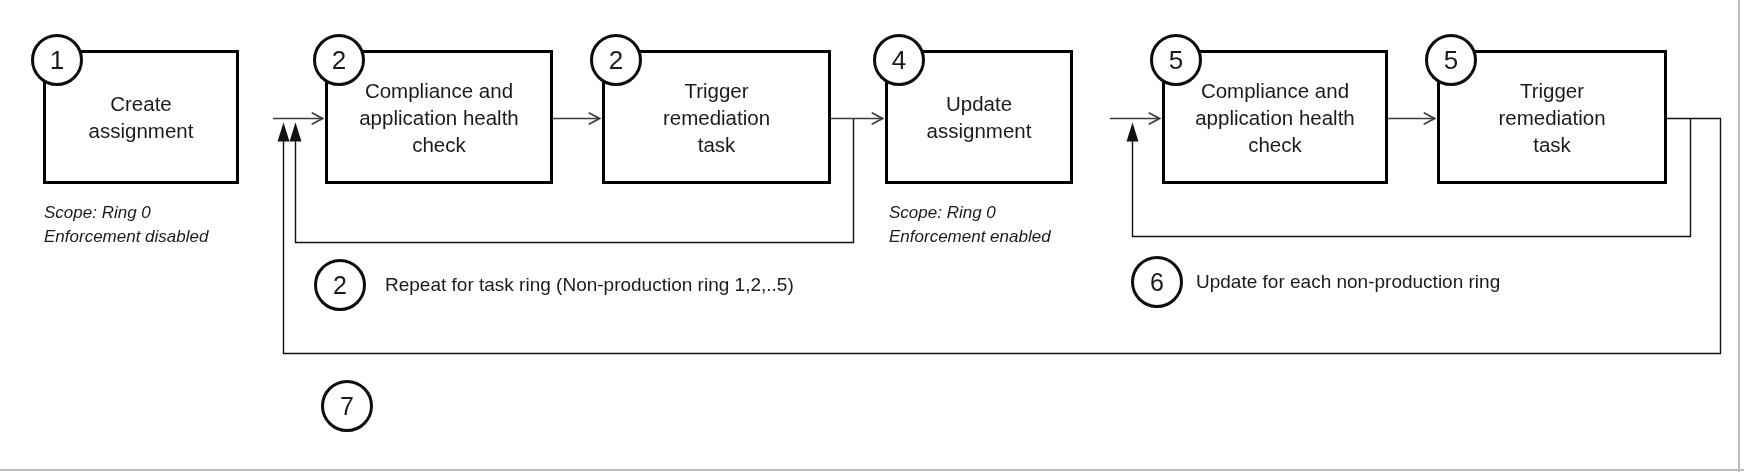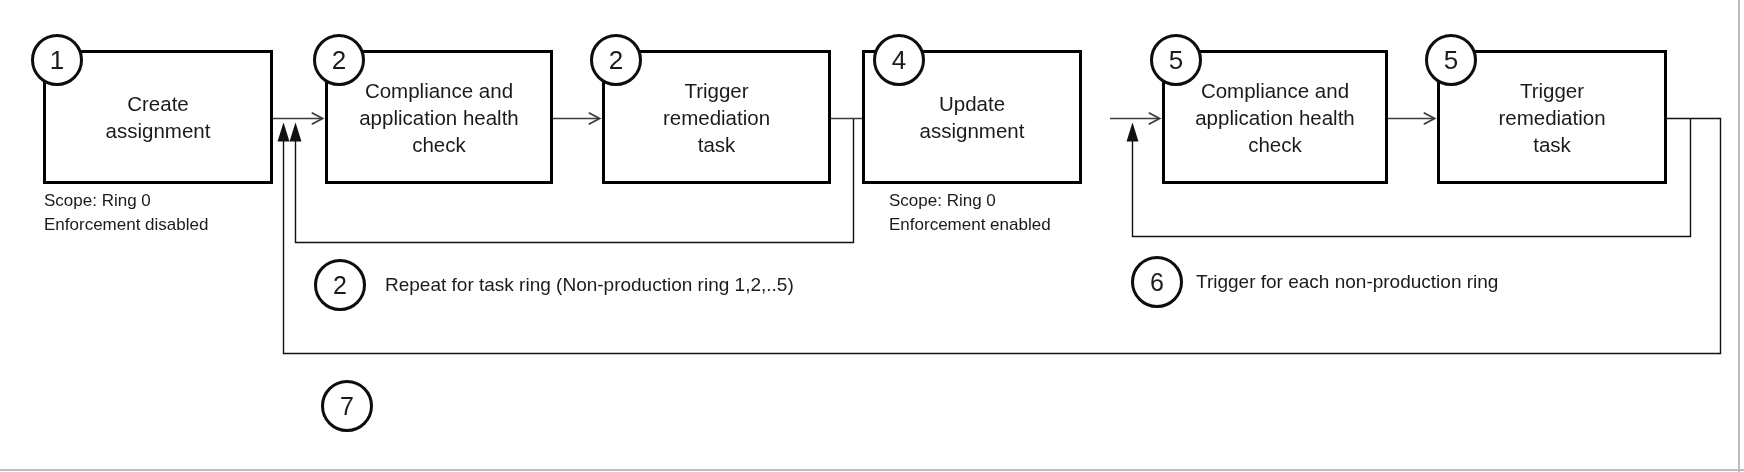--- a/index.html
+++ b/index.html
@@ -16,22 +16,22 @@
   }
   .box-label{white-space:pre-line;font-size:20.5px;line-height:27px;color:#1b1b1b;}
   .badge{
     position:absolute;width:52px;height:52px;border-radius:50%;
     border:3px solid #0d0d0d;background:#ffffff;box-sizing:border-box;
     display:flex;align-items:center;justify-content:center;
     font-size:26px;color:#1b1b1b;z-index:3;
   }
   .step-badge{top:34px;}
   .caption{
-    position:absolute;top:189px;font-size:17px;line-height:23.5px;
-    white-space:pre-line;color:#1b1b1b;z-index:2;
+    position:absolute;top:201px;font-size:17px;line-height:23.5px;
+    white-space:pre-line;color:#1b1b1b;z-index:2;font-style:italic;
   }
   .loop-row{position:absolute;display:flex;align-items:center;z-index:2;}
   .loop-badge{position:relative;flex:0 0 auto;font-size:25px;}
   .loop-label{font-size:19px;color:#1b1b1b;white-space:nowrap;}
   .edge-v{position:absolute;top:0;width:2px;height:472px;z-index:4;}
   .edge-h{position:absolute;left:0;height:2px;width:1744px;z-index:4;}
 </style>
 </head>
 <body>
 
@@ -53,35 +53,35 @@
     <path d="M853.5,119 V242.5 H295.5 V141" fill="none" stroke="#111111" stroke-width="1.4"></path>
     <polygon points="289.5,141.5 301.5,141.5 295.5,122.5" fill="#111111"></polygon>
 
     <path d="M1690.5,118.5 V236.5 H1132.5 V141" fill="none" stroke="#111111" stroke-width="1.4"></path>
     <polygon points="1126.5,141.5 1138.5,141.5 1132.5,122.5" fill="#111111"></polygon>
 
     <path d="M1667,118.5 H1720.5 V353.5 H283.5 V141" fill="none" stroke="#111111" stroke-width="1.4"></path>
     <polygon points="277.5,141.5 289.5,141.5 283.5,122.5" fill="#111111"></polygon>
   </svg>
 
-  <div class="box" style="left:43px;width:230px;">
+  <div class="box" style="left:43px;width:196px;">
     <span class="box-label">Create
 assignment</span>
   </div>
   <div class="box" style="left:325px;width:228px;">
     <span class="box-label">Compliance and
 application health
 check</span>
   </div>
   <div class="box" style="left:602px;width:229px;">
     <span class="box-label">Trigger
 remediation
 task</span>
   </div>
-  <div class="box" style="left:862px;width:220px;">
+  <div class="box" style="left:885px;width:188px;">
     <span class="box-label">Update
 assignment</span>
   </div>
   <div class="box" style="left:1162px;width:226px;">
     <span class="box-label">Compliance and
 application health
 check</span>
   </div>
   <div class="box" style="left:1437px;width:230px;">
     <span class="box-label">Trigger
@@ -100,21 +100,21 @@
 Enforcement disabled</div>
   <div class="caption" style="left:889px;">Scope: Ring 0
 Enforcement enabled</div>
 
   <div class="loop-row" style="left:314px;top:259px;gap:19px;">
     <div class="badge loop-badge">2</div>
     <span class="loop-label">Repeat for task ring (Non-production ring 1,2,..5)</span>
   </div>
   <div class="loop-row" style="left:1131px;top:256px;gap:13px;">
     <div class="badge loop-badge">6</div>
-    <span class="loop-label">Trigger for each non-production ring</span>
+    <span class="loop-label">Update for each non-production ring</span>
   </div>
   <div class="loop-row" style="left:321px;top:380px;gap:19px;">
     <div class="badge loop-badge">7</div>
   </div>
 
   <div class="edge-v" style="left:1738px;background:#bdbdbd;"></div>
   <div class="edge-h" style="top:469px;background:#bdbdbd;"></div>
 
 </div>
 

